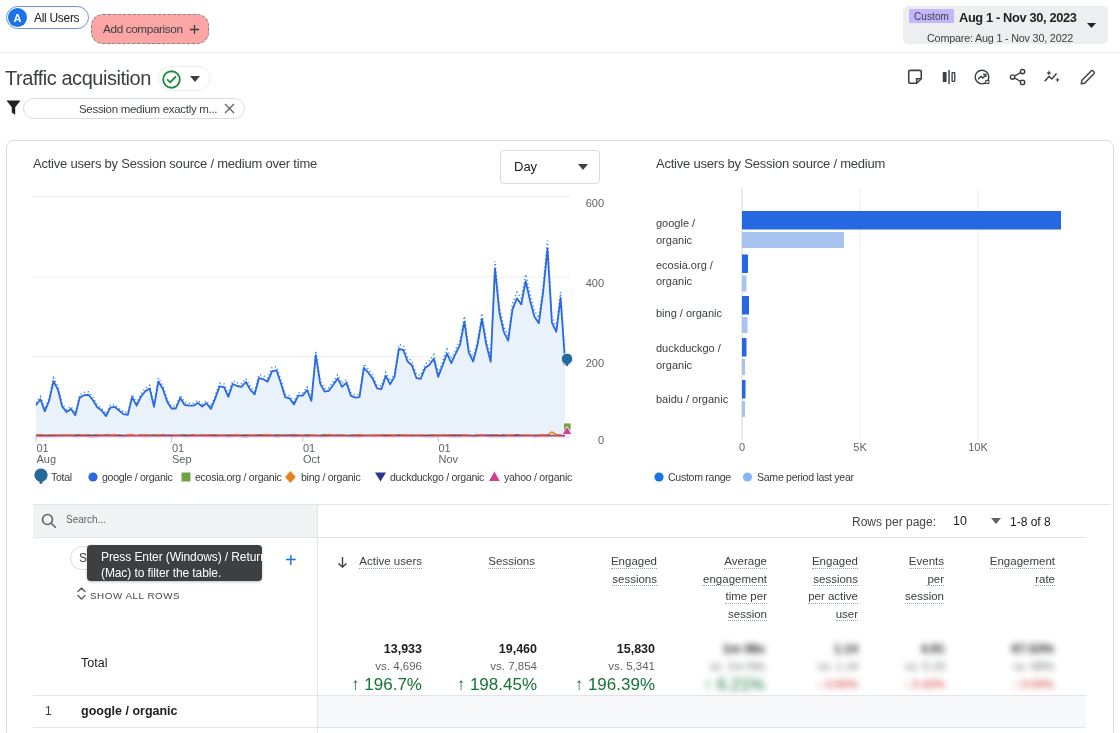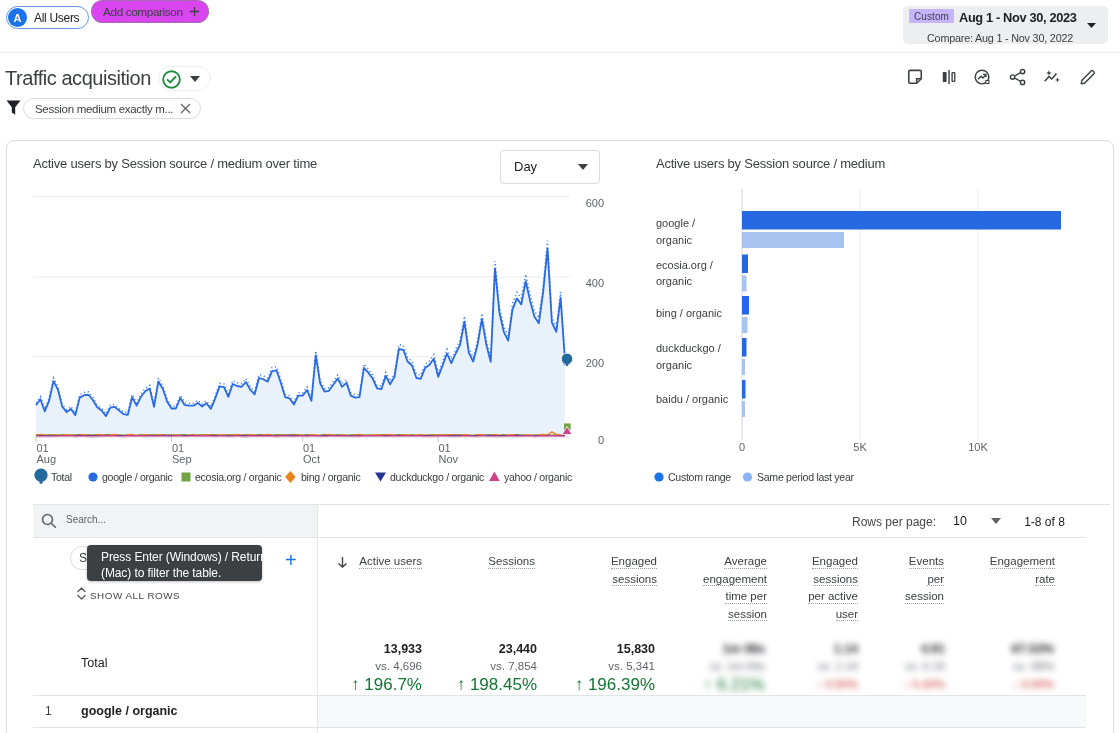--- a/index.html
+++ b/index.html
@@ -8,21 +8,21 @@
 svg text { font-family:"Liberation Sans", sans-serif; }
 </style>
 </head>
 <body>
 
 <div class="abs" style="left:0;top:0;width:1120px;height:53px;background:#fff;border-bottom:1px solid #e7e8ea;"></div>
 <div class="abs" style="left:6px;top:6px;height:23px;border:1.5px solid #6a94dd;border-radius:12px;background:#fff;display:flex;align-items:center;padding:0 9px 0 1px;">
   <span style="width:19px;height:19px;border-radius:50%;background:#1a73e8;color:#fff;font-size:11px;font-weight:bold;display:inline-flex;align-items:center;justify-content:center;">A</span>
   <span style="margin-left:7px;font-size:12px;color:#202124;font-weight:500;letter-spacing:-0.3px;">All Users</span>
 </div>
-<div class="abs" style="left:91px;top:0;height:23px;border:1px dashed #80868b;border-radius:12px;background:#d946ef;display:flex;align-items:center;padding:0 8px 0 11px;">
+<div class="abs" style="left:91px;top:14px;height:30px;border:1px dashed #80868b;border-radius:12px;background:#fca5a5;display:flex;align-items:center;padding:0 8px 0 11px;">
   <span style="font-size:11.8px;color:#3c4043;letter-spacing:-0.4px;">Add comparison</span>
   <svg style="margin-left:6px" width="11" height="11" viewBox="0 0 12 12">
       <path d="M6 1v10M1 6h10" stroke="#3c4043" stroke-width="1.4"></path>
     </svg>
 </div>
 <div class="abs" style="left:903px;top:6px;width:205px;height:38px;background:#eceeef;border-radius:5px;">
   <span class="abs" style="left:6px;top:3px;background:#c4b5fd;border-radius:1px;padding:1.5px 5px;font-size:10px;color:#3c4043;font-weight:500;letter-spacing:.1px;">Custom</span>
   <span class="abs" style="left:56px;top:3.5px;font-size:12.8px;font-weight:bold;color:#202124;letter-spacing:-0.35px;">Aug 1 - Nov 30, 2023</span>
   <svg class="abs" style="left:184px;top:17px" width="9" height="5" viewBox="0 0 9 5">
       <path d="M0 0h9L4.5 5z" fill="#202124"></path>
@@ -36,21 +36,21 @@
   <circle cx="9.5" cy="9.5" r="8.3" fill="#fff" stroke="#1e8e3e" stroke-width="1.9"></circle>
   <path d="M5.6 9.8l2.6 2.6 5.2-5.4" fill="none" stroke="#1e8e3e" stroke-width="1.9" stroke-linecap="round" stroke-linejoin="round"></path>
 </svg>
 <svg class="abs" style="left:190px;top:76px" width="10" height="6" viewBox="0 0 10 6">
     <path d="M0 0h10L5 6z" fill="#3c4043"></path>
   </svg>
 <svg class="abs" style="left:6px;top:100px" width="15" height="16" viewBox="0 0 15 16">
     <path d="M0.5 0.5h14L9.2 7.2v7.6l-3.4-2.2V7.2z" fill="#202124"></path>
   </svg>
 <div class="abs" style="left:23px;top:98px;height:21px;border:1px solid #dadce0;border-radius:11px;background:#fff;display:flex;align-items:center;padding:0 9px 0 11px;">
-  <span style="font-size:11.5px;color:#3c4043;letter-spacing:-0.3px;">Session medium exactly m...</span>
+  <span style="font-size:11.5px;color:#3c4043;letter-spacing:-0.3px;margin-left:44px;">Session medium exactly m...</span>
   <svg style="margin-left:7px" width="11" height="11" viewBox="0 0 11 11">
       <path d="M1 1l9 9M10 1l-9 9" stroke="#5f6368" stroke-width="1.3"></path>
     </svg>
 </div>
 
 <svg class="abs" style="left:905px;top:67px" width="20" height="20" viewBox="0 0 24 24" fill="none" stroke="#3c4043" stroke-width="1.9">
   <path d="M4.5 5.5a1.5 1.5 0 0 1 1.5-1.5h12a1.5 1.5 0 0 1 1.5 1.5v8.6L14 19.5H6a1.5 1.5 0 0 1-1.5-1.5z"></path>
   <path d="M14 19.3v-5.2h5.3"></path>
 </svg>
 <svg class="abs" style="left:939px;top:67px" width="20" height="20" viewBox="0 0 24 24">
@@ -187,21 +187,21 @@
 <svg class="abs" style="left:41px;top:513px" width="16" height="16" viewBox="0 0 16 16" fill="none" stroke="#5f6368" stroke-width="1.6">
     <circle cx="6.5" cy="6.5" r="5"></circle>
     <path d="M10.5 10.5l4.3 4.3"></path>
   </svg>
 <div class="abs" style="left:66px;top:514px;font-size:10px;color:#5f6368;">Search...</div>
 <div class="abs" style="left:852px;top:515px;font-size:12px;color:#444746;">Rows per page:</div>
 <div class="abs" style="left:953px;top:514px;font-size:12.5px;color:#202124;">10</div>
 <svg class="abs" style="left:991px;top:518px" width="10" height="6" viewBox="0 0 10 6">
     <path d="M0 0h10L5 6z" fill="#5f6368"></path>
   </svg>
-<div class="abs" style="left:1010px;top:515px;width:69px;font-size:12px;color:#202124;text-align:center;">1-8 of 8</div>
+<div class="abs" style="left:1010px;top:515px;width:69px;font-size:12px;color:#202124;text-align:left;">1-8 of 8</div>
 <div class="abs" style="left:33px;top:536.5px;width:1053px;height:1px;background:#e3e4e6;"></div>
 <div class="abs" style="left:317px;top:505px;width:1px;height:228px;background:#e3e4e6;"></div>
 
 <div class="abs" style="left:70px;top:546px;width:98px;height:24px;border:1px solid #dadce0;border-radius:12px;background:#fff;"></div>
 <div class="abs" style="left:79px;top:551px;font-size:12px;color:#3c4043;">Sess</div>
 <div class="abs" style="left:87px;top:545px;width:175px;height:36px;background:#3c4043;border-radius:4px;box-shadow:0 1px 3px rgba(0,0,0,.25);"></div>
 <div class="abs" style="left:101px;top:550px;font-size:12px;line-height:15.5px;color:#fff;letter-spacing:-0.1px;">Press Enter (Windows) / Return<br>(Mac) to filter the table.</div>
 <div class="abs" style="left:285px;top:549px;font-size:20px;color:#1a73e8;font-weight:400;">+</div>
 <svg class="abs" style="left:76px;top:587px" width="11" height="13" viewBox="0 0 11 13">
     <path d="M2 4.5L5.5 1 9 4.5" fill="none" stroke="#5f6368" stroke-width="1.5" stroke-linecap="round" stroke-linejoin="round"></path>
@@ -257,21 +257,21 @@
 .tc .v3 { display:block; font-size:17px; color:#137333; line-height:17.5px; }
 .tc .v3r { display:block; font-size:11.5px; color:#c5221f; line-height:17.5px; }
 .blur1 { filter:blur(3.3px); }
 </style>
 <div class="tc" style="left:322px;width:100px;">
     <span class="v1">13,933</span>
     <span class="v2">vs. 4,696</span>
     <span class="v3">↑ 196.7%</span>
   </div>
 <div class="tc" style="left:437px;width:100px;">
-    <span class="v1">23,440</span>
+    <span class="v1">19,460</span>
     <span class="v2">vs. 7,854</span>
     <span class="v3">↑ 198.45%</span>
   </div>
 <div class="tc" style="left:555px;width:100px;text-align:right;">
     <span class="v1">15,830</span>
     <span class="v2">vs. 5,341</span>
     <span class="v3">↑ 196.39%</span>
   </div>
 <div class="tc blur1" style="left:665px;width:100px;">
     <span class="v1">1m 08s</span>

